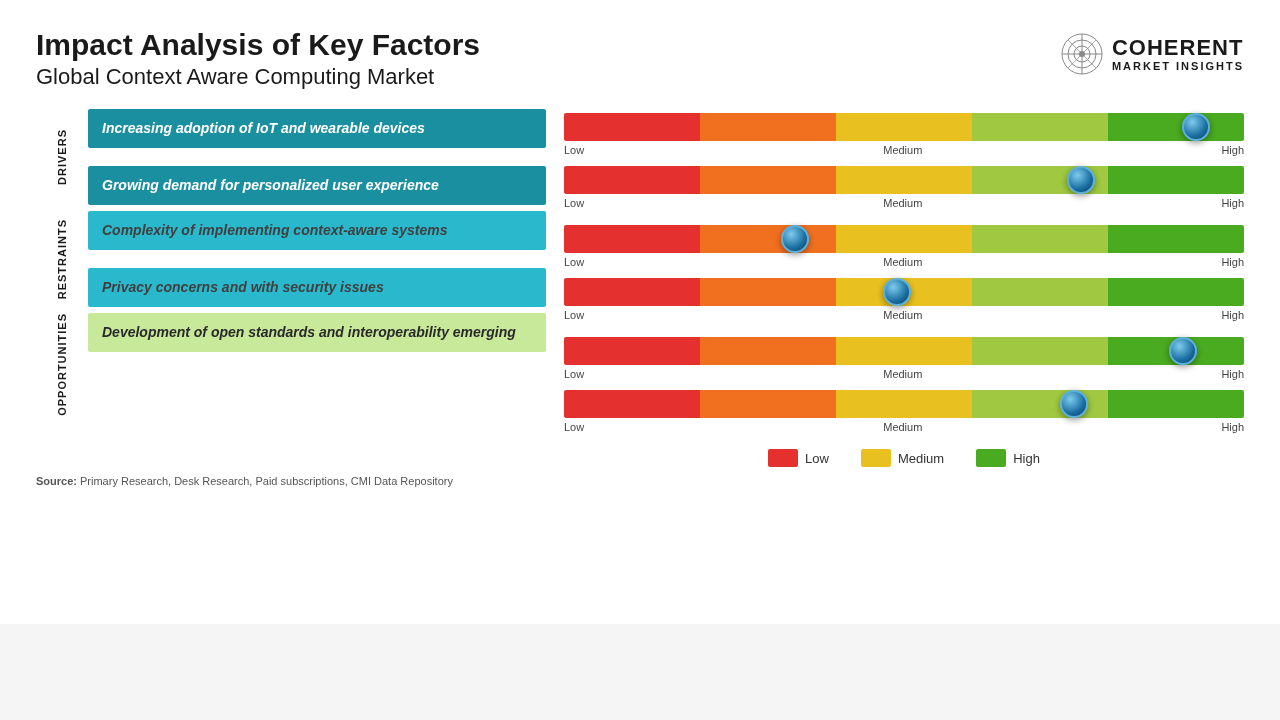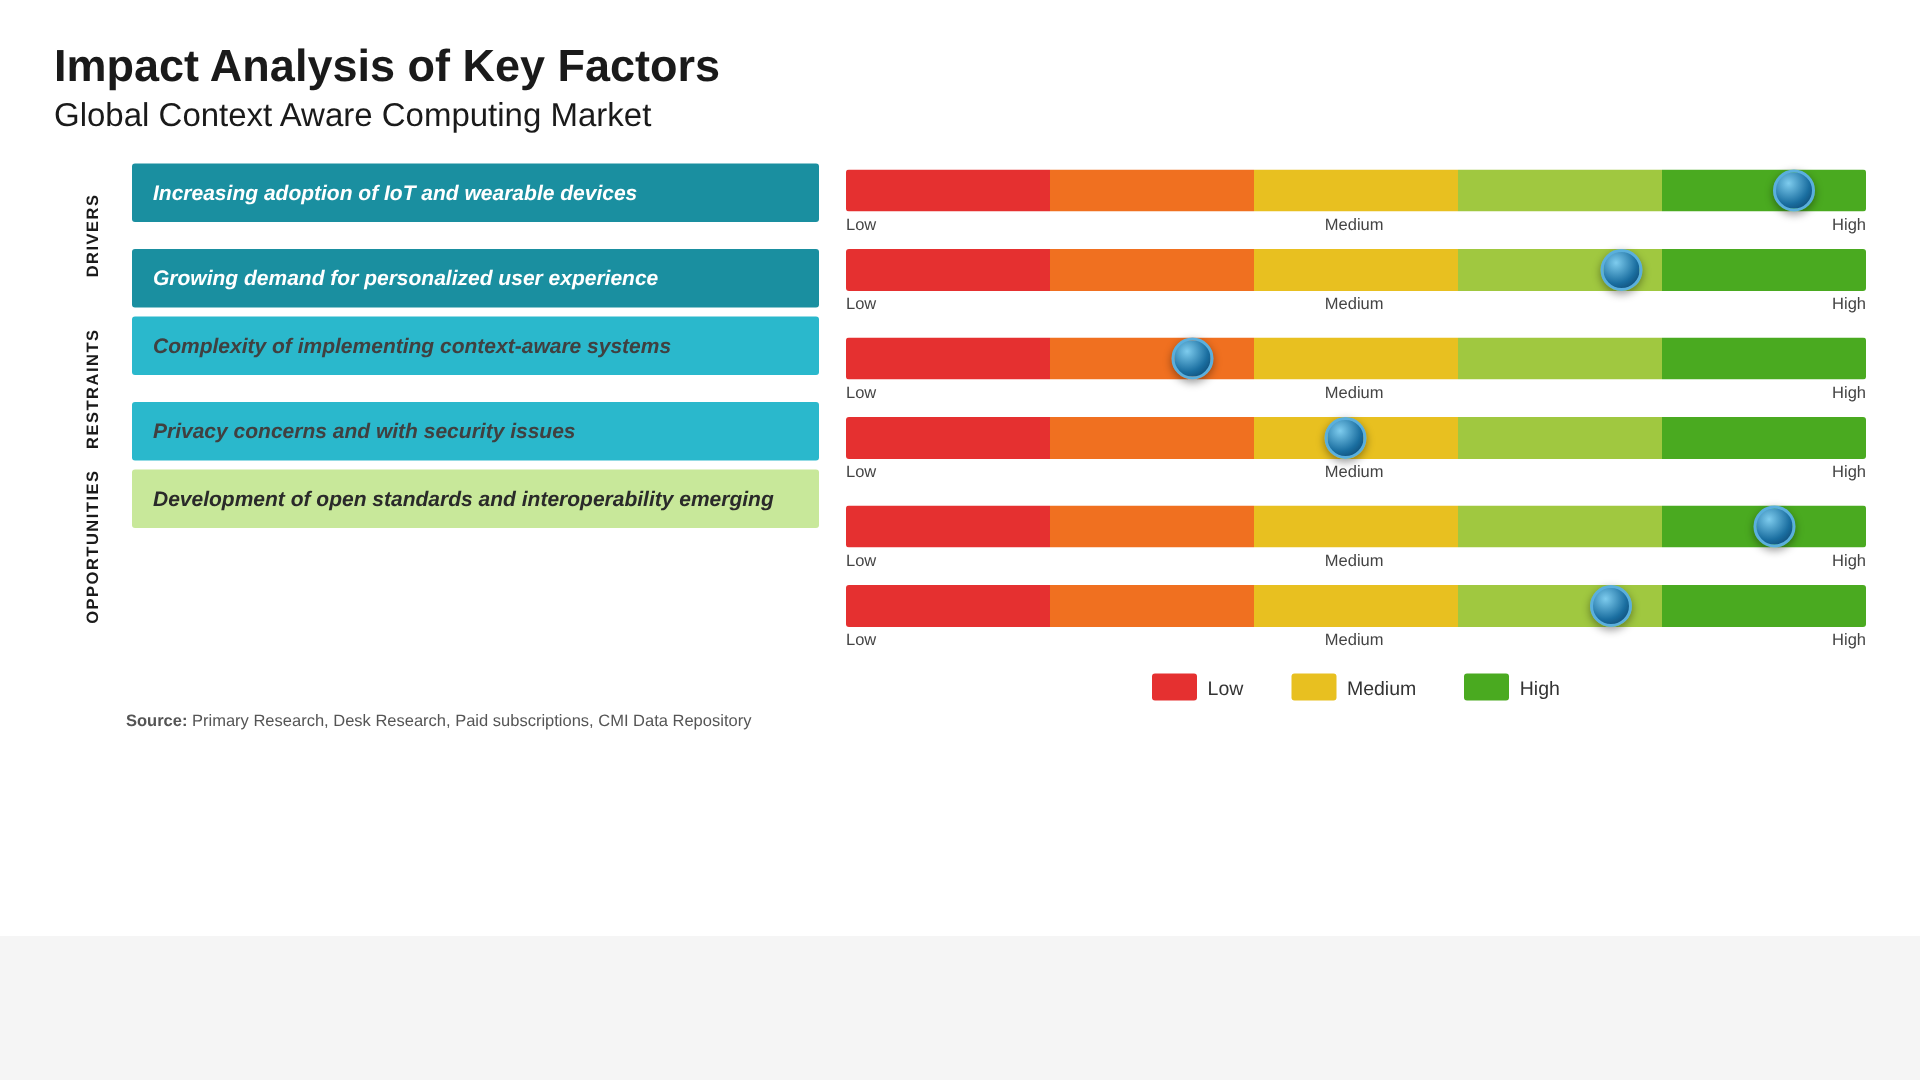--- a/index.html
+++ b/index.html
@@ -157,36 +157,52 @@
     .legend-box {
       width: 30px;
       height: 18px;
       border-radius: 2px;
     }
 
     .source-text {
       font-size: 11px;
       color: #555;
       margin-top: 8px;
-      margin-left: 48px;
     }
     .source-label {
       font-weight: 700;
     }
   </style>
 </head>
 <body>
 
 <div class="page">
 
   <div class="header-row">
     <div class="title-block">
       <div class="main-title">Impact Analysis of Key Factors</div>
       <div class="sub-title">Global Context Aware Computing Market</div>
     </div>
+    <div class="logo-block">
+
+      <svg class="logo-icon" viewBox="0 0 44 44" xmlns="http://www.w3.org/2000/svg">
+        <circle cx="22" cy="22" r="20" fill="none" stroke="#888" stroke-width="1"></circle>
+        <circle cx="22" cy="22" r="14" fill="none" stroke="#888" stroke-width="1"></circle>
+        <circle cx="22" cy="22" r="8" fill="none" stroke="#888" stroke-width="1"></circle>
+        <line x1="2" y1="22" x2="42" y2="22" stroke="#888" stroke-width="1"></line>
+        <line x1="22" y1="2" x2="22" y2="42" stroke="#888" stroke-width="1"></line>
+        <line x1="8" y1="8" x2="36" y2="36" stroke="#888" stroke-width="0.7"></line>
+        <line x1="36" y1="8" x2="8" y2="36" stroke="#888" stroke-width="0.7"></line>
+        <circle cx="22" cy="22" r="3" fill="#888"></circle>
+      </svg>
+      <div class="logo-text">
+        <span class="logo-coherent">COHERENT</span>
+        <span class="logo-market">MARKET INSIGHTS</span>
+      </div>
+    </div>
   </div>
 
   <div class="main-grid">
 
     <div class="left-panel">
 
       <div class="category-section">
         <div class="category-label-col">
           <span class="category-label">DRIVERS</span>
         </div>

